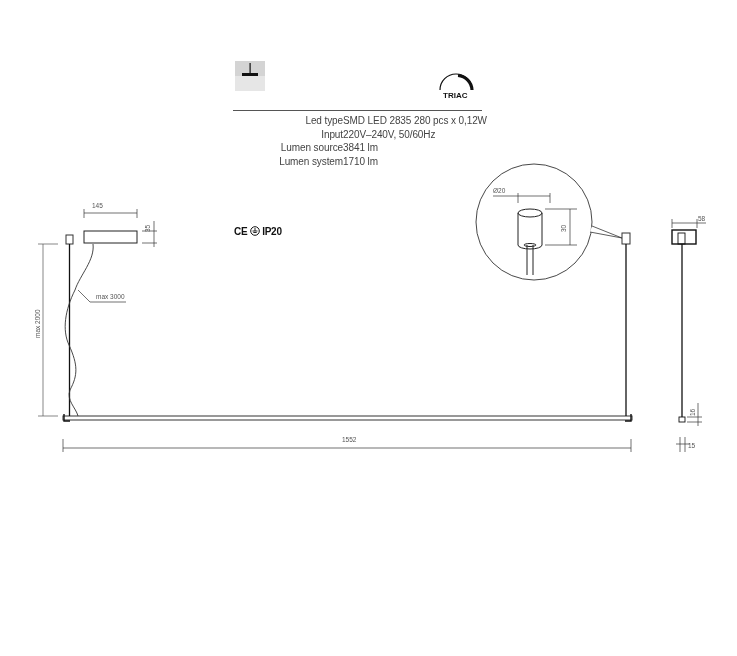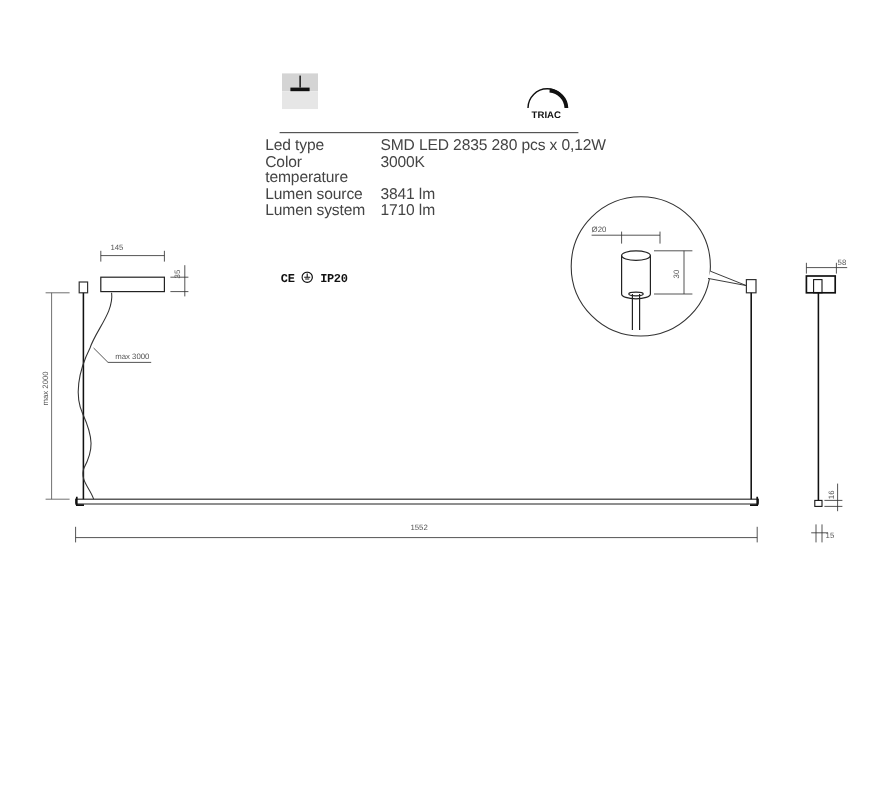--- a/index.html
+++ b/index.html
@@ -1,26 +1,26 @@
 <!DOCTYPE html>
 <html><head>
   <meta charset="utf-8">
   <style>
     html, body { margin: 0; padding: 0; background: #ffffff; }
     body { width: 737px; height: 656px; position: relative; overflow: hidden;
            font-family: "Liberation Sans", sans-serif; color: #3a3a3a; }
-    .abs { position: absolute; }
+    .abs { position: absolute; text-align: right; }
     .mount-icon { left: 235px; top: 61px; width: 30px; height: 30px; }
     .triac-logo { left: 436px; top: 72px; width: 40px; height: 28px; }
     .spec-rule { left: 233px; top: 110px; width: 249px; height: 1px; background: #555; }
-    .spec-table { left: 221px; top: 114px; font-size: 13px; line-height: 13.6px; letter-spacing: -0.1px; }
+    .spec-table { left: 247px; top: 114px; font-size: 10px; line-height: 13.6px; letter-spacing: -0.1px; }
     .spec-row { display: flex; }
     .spec-label { width: 96px; color: #444; }
     .spec-value { color: #444; }
-    .cert { left: 234px; top: 226px; font-size: 10px; font-weight: bold; color: #111; letter-spacing: -0.3px; font-family: Liberation Mono, monospace; }
+    .cert { left: 234px; top: 226px; font-size: 10px; font-weight: bold; color: #111; letter-spacing: -0.3px; }
     svg.drawing { position: absolute; left: 0; top: 0; }
   </style>
 </head>
 <body>
 
 <div class="abs mount-icon">
   <svg width="30" height="30" viewBox="0 0 30 30">
     <rect x="0" y="0" width="30" height="15" fill="#d4d4d4"></rect>
     <rect x="0" y="15" width="30" height="15" fill="#e6e6e6"></rect>
     <rect x="14.5" y="2" width="1.2" height="10" fill="#111"></rect>
@@ -37,22 +37,22 @@
 </div>
 
 <div class="abs spec-rule"></div>
 
 <div class="abs spec-table">
   <div class="spec-row">
     <span class="spec-label">Led type</span>
     <span class="spec-value">SMD LED 2835 280 pcs x 0,12W</span>
   </div>
   <div class="spec-row">
-    <span class="spec-label">Color temperature</span>
-    <span class="spec-value">3000K</span>
+    <span class="spec-label">Input</span>
+    <span class="spec-value">220V–240V, 50/60Hz</span>
   </div>
   <div class="spec-row">
     <span class="spec-label">Lumen source</span>
     <span class="spec-value">3841 lm</span>
   </div>
   <div class="spec-row">
     <span class="spec-label">Lumen system</span>
     <span class="spec-value">1710 lm</span>
   </div>
 </div>

